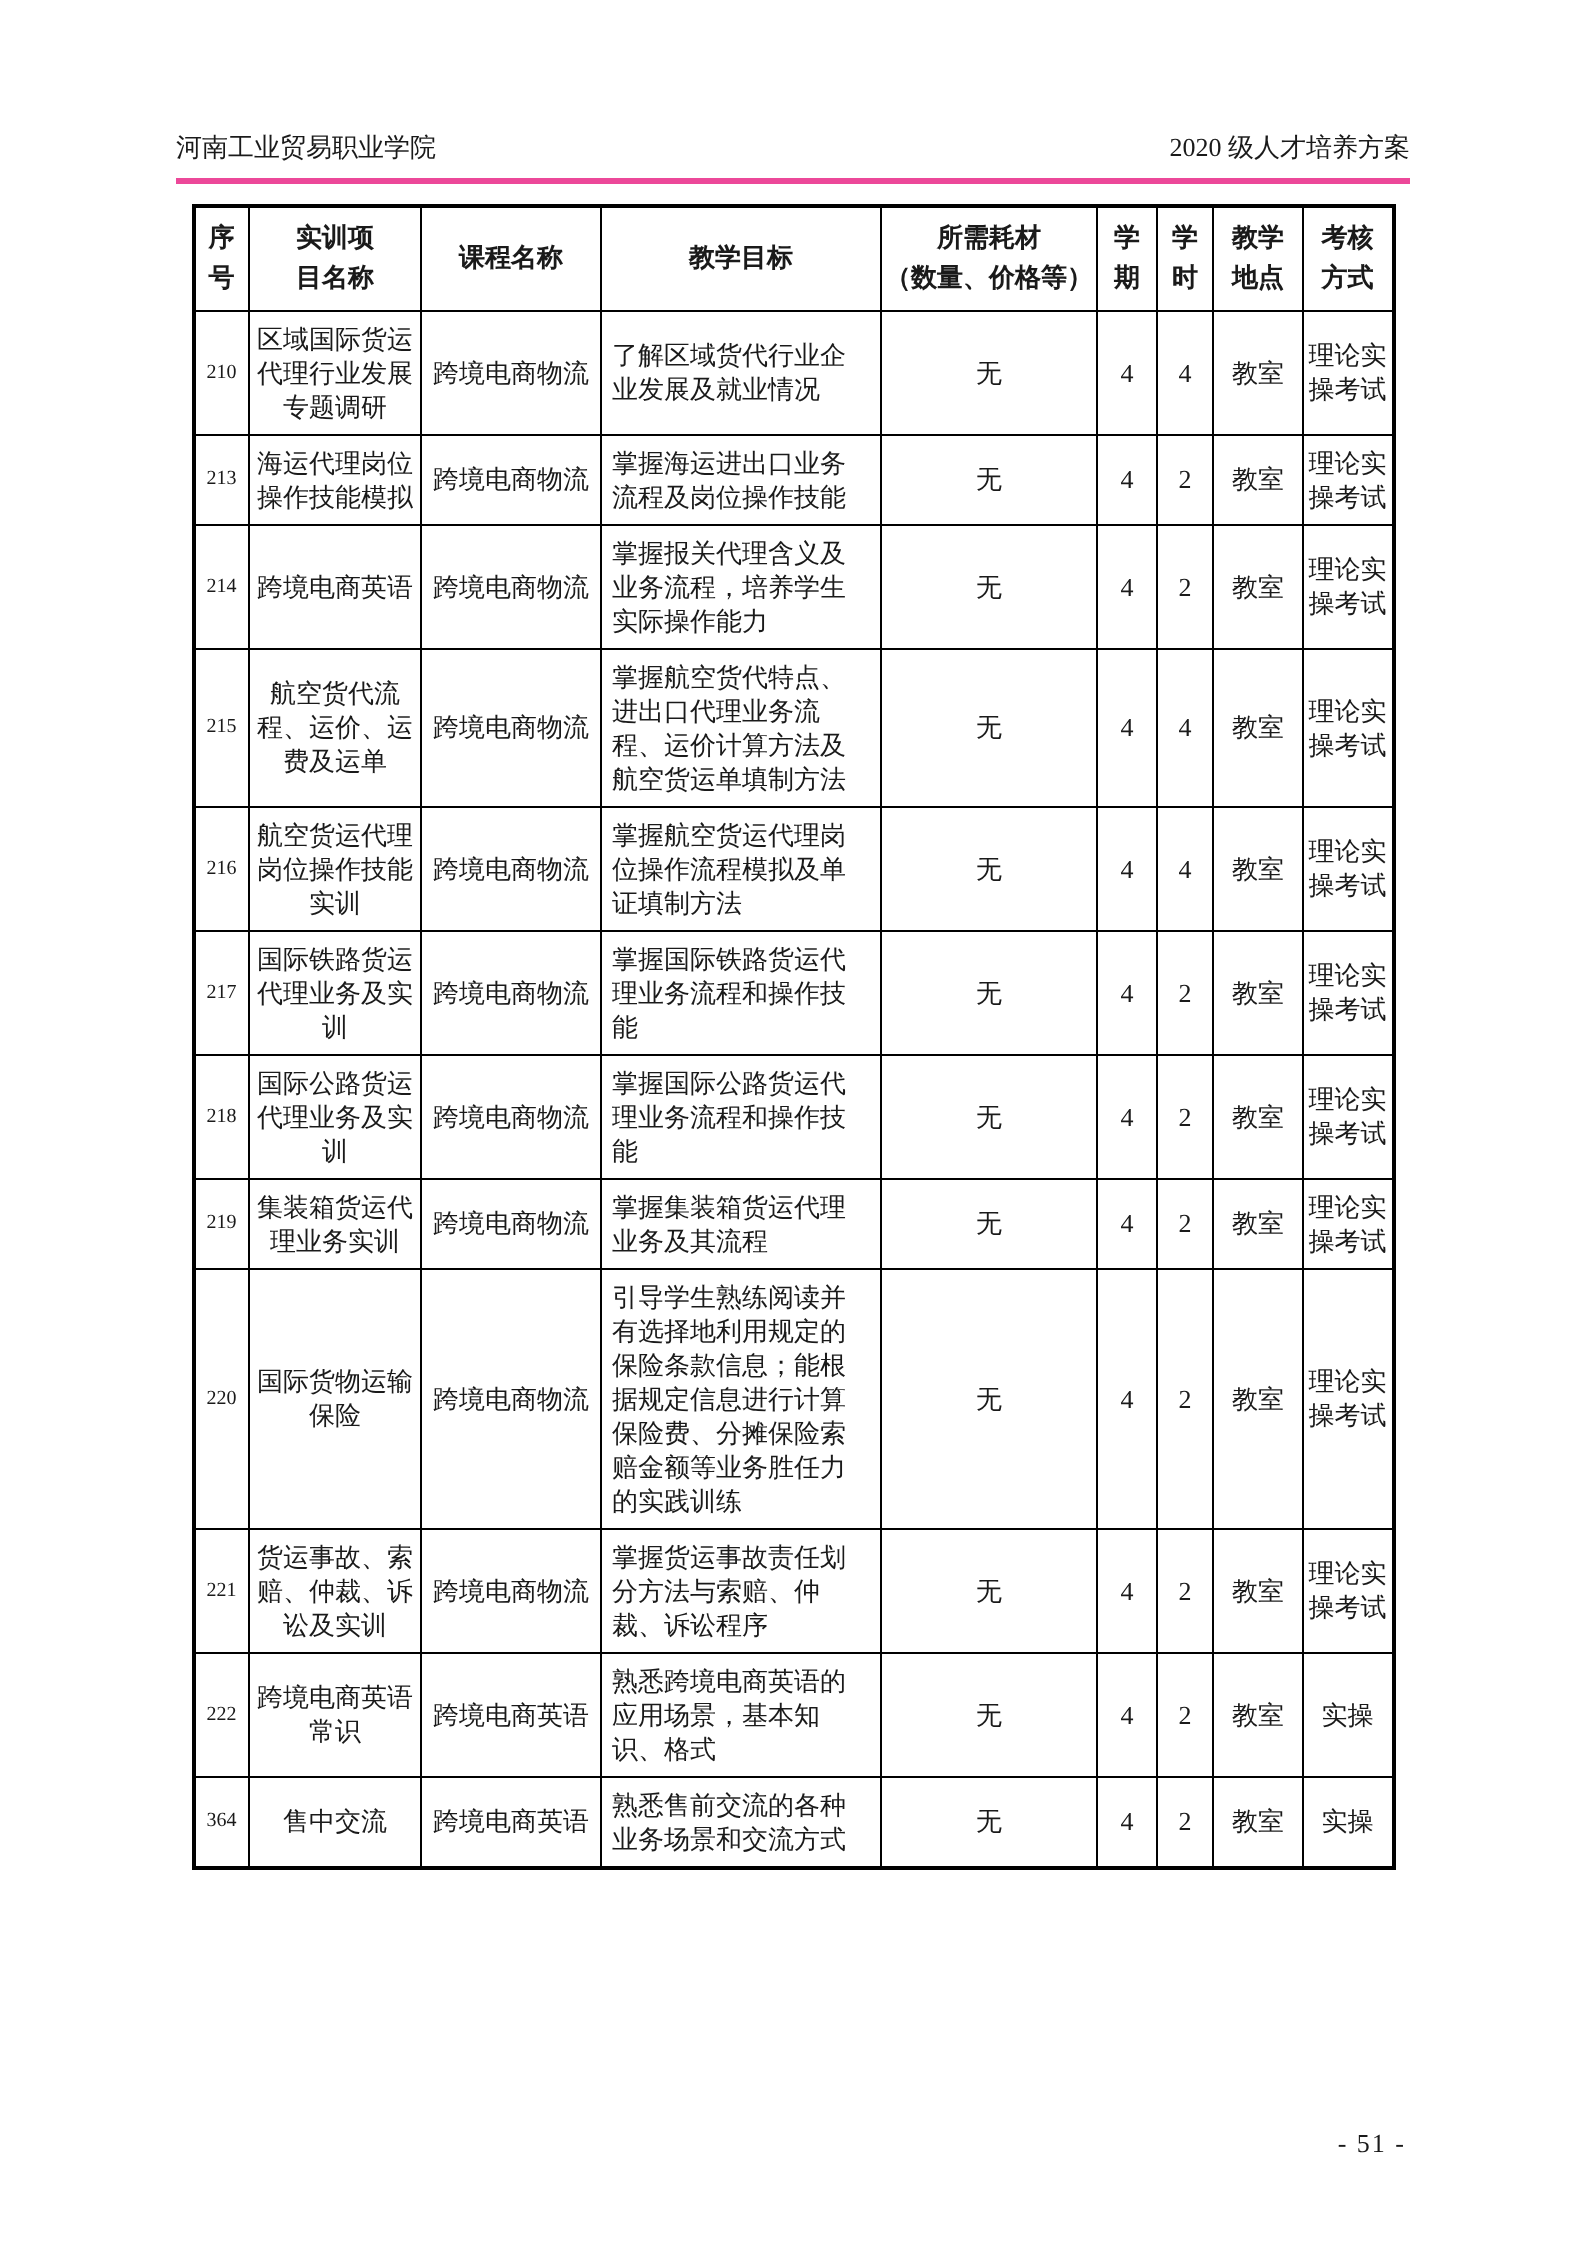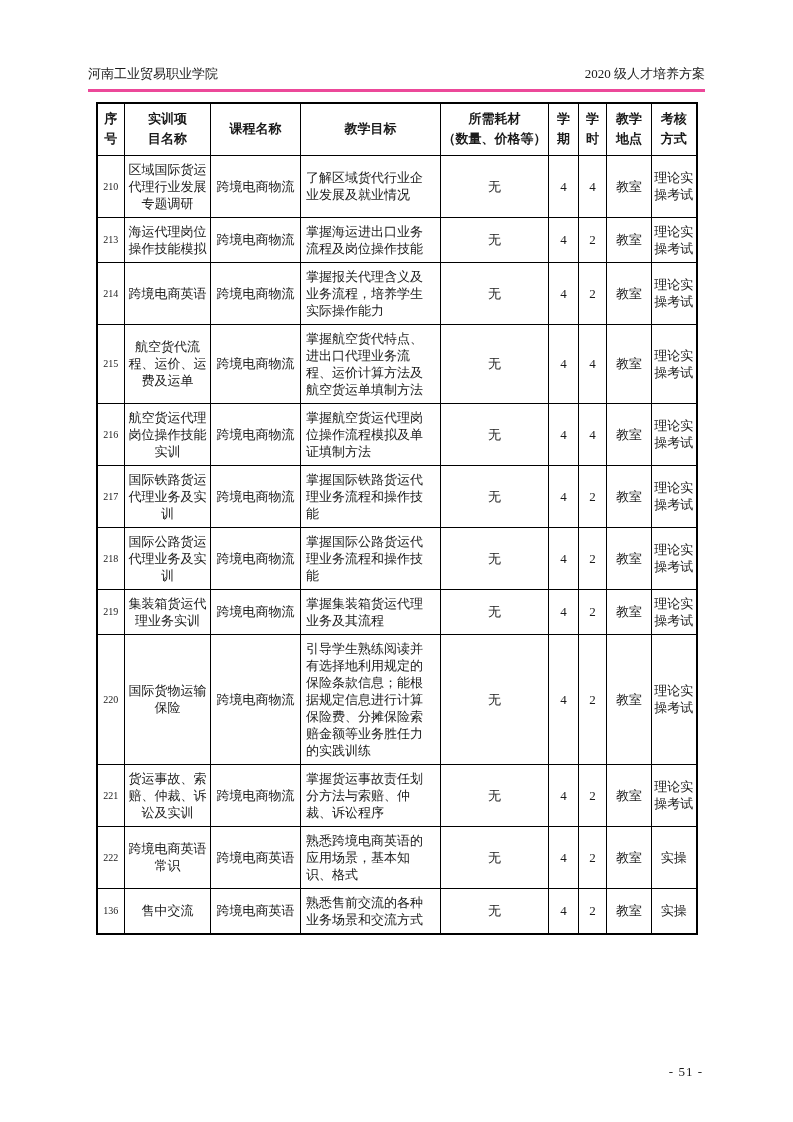--- a/index.html
+++ b/index.html
@@ -231,21 +231,21 @@
             <td class="col-project">跨境电商英语常识</td>
             <td class="col-course">跨境电商英语</td>
             <td class="col-objective">熟悉跨境电商英语的应用场景，基本知识、格式</td>
             <td class="col-materials">无</td>
             <td class="col-semester">4</td>
             <td class="col-hours">2</td>
             <td class="col-location">教室</td>
             <td class="col-assessment">实操</td>
           </tr>
           <tr>
-            <td class="col-num">136</td>
+            <td class="col-num">364</td>
             <td class="col-project short">售中交流</td>
             <td class="col-course">跨境电商英语</td>
             <td class="col-objective">熟悉售前交流的各种业务场景和交流方式</td>
             <td class="col-materials">无</td>
             <td class="col-semester">4</td>
             <td class="col-hours">2</td>
             <td class="col-location">教室</td>
             <td class="col-assessment">实操</td>
           </tr>
         </tbody>

